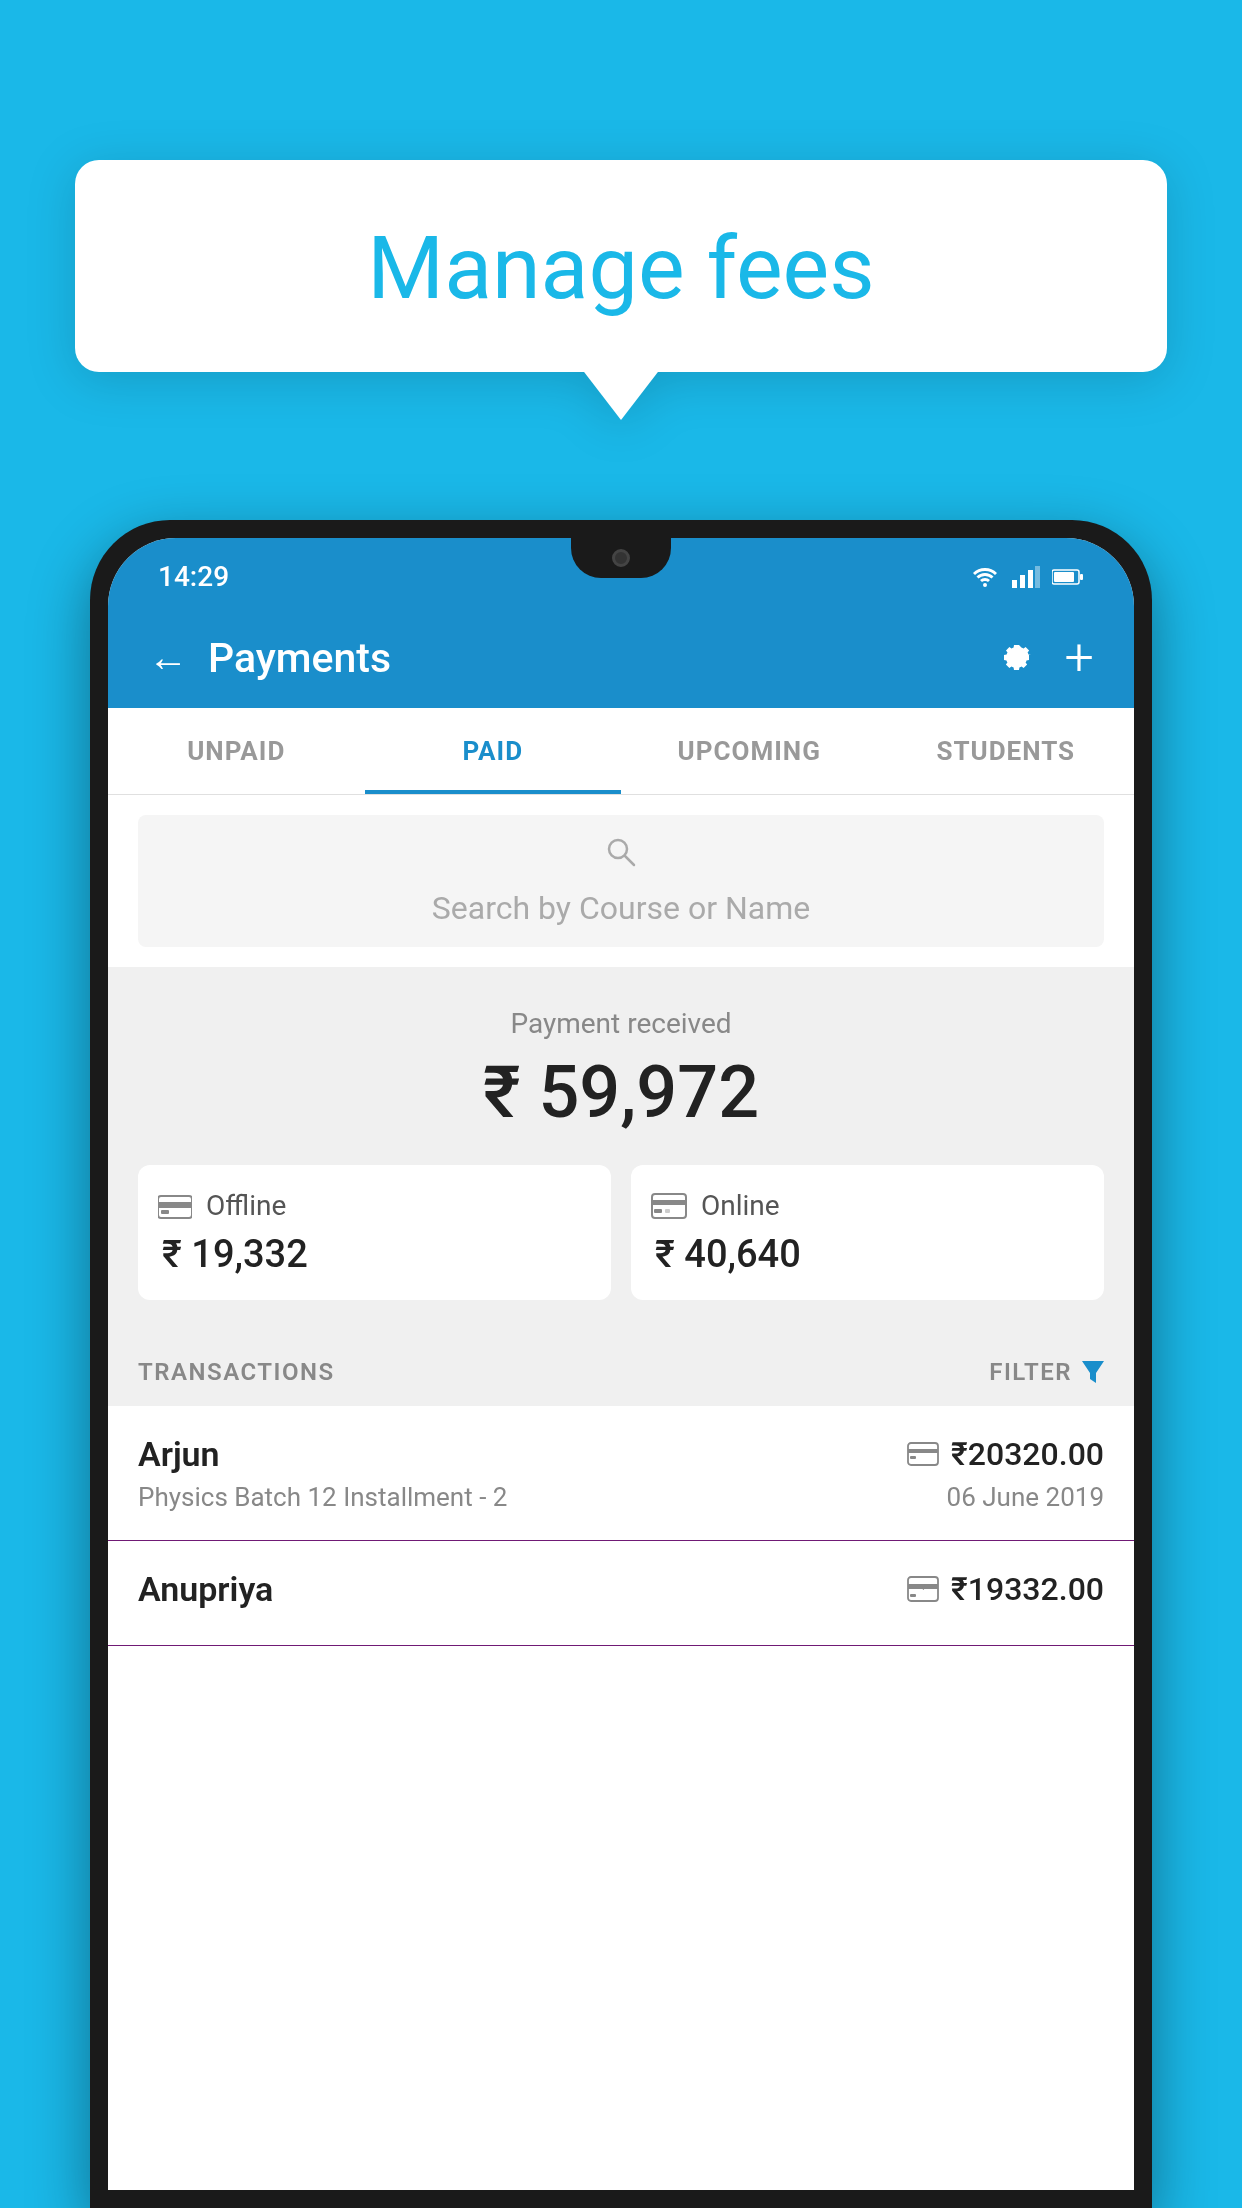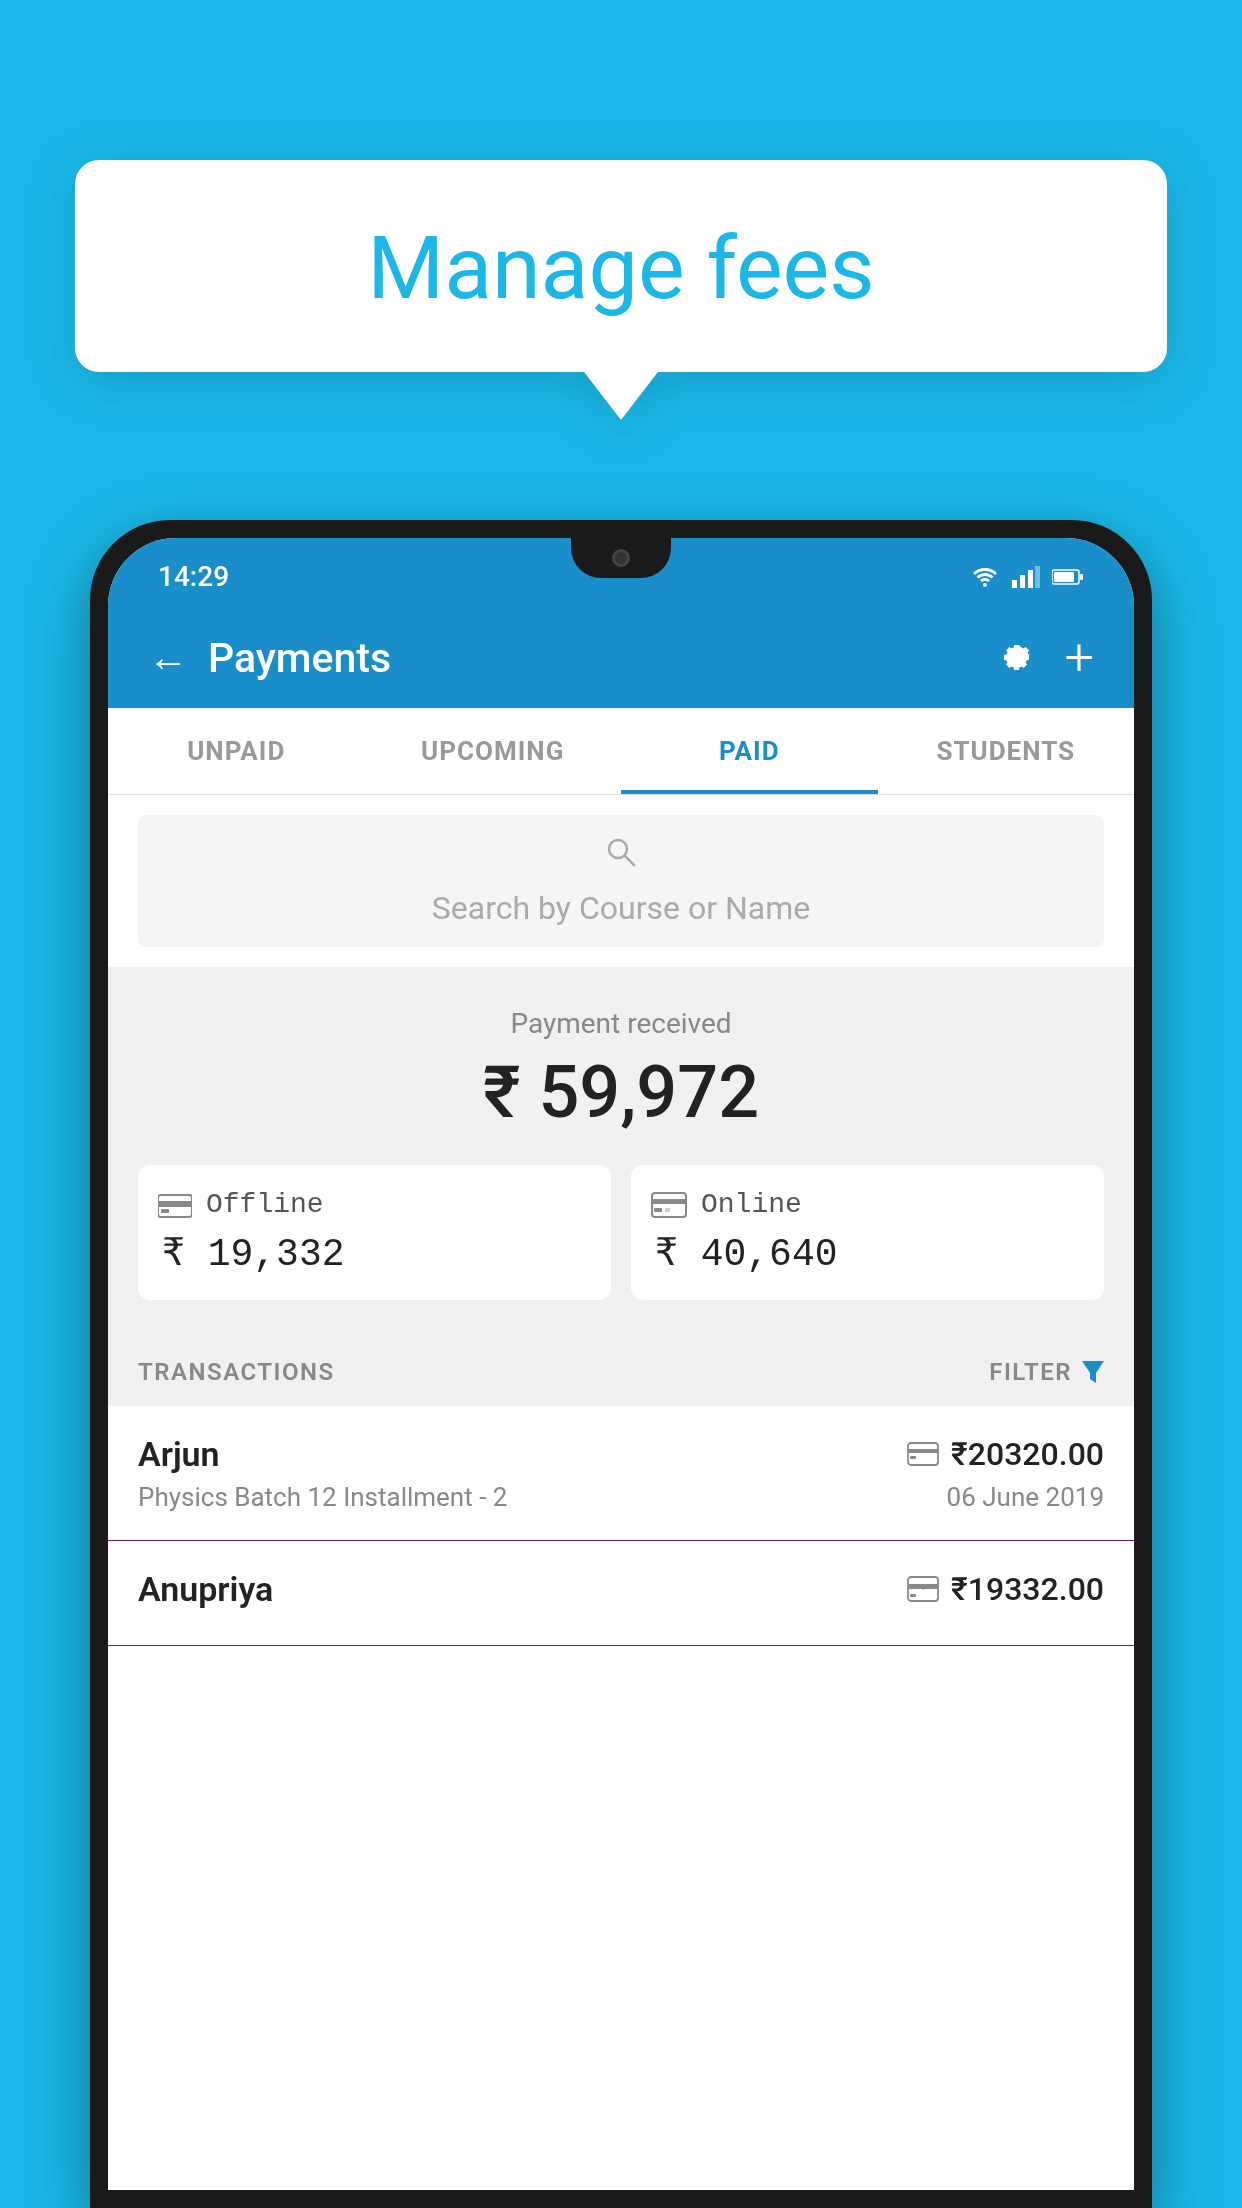--- a/index.html
+++ b/index.html
@@ -235,21 +235,20 @@
     .payment-amount {
       font-size: 72px;
       font-weight: 500;
       color: #222;
       margin-bottom: 30px;
     }
 
     .payment-cards {
       display: flex;
       gap: 20px;
-      font-family: Liberation Mono, monospace;
     }
 
     .payment-card {
       flex: 1;
       background: white;
       border-radius: 12px;
       padding: 24px 20px;
       display: flex;
       flex-direction: column;
       align-items: flex-start;
@@ -400,22 +399,22 @@
       <div class="app-bar-right">
         <svg width="42" height="42" viewBox="0 0 42 42" fill="white">
           <path d="M21 13a8 8 0 1 0 0 16 8 8 0 0 0 0-16zm0 13a5 5 0 1 1 0-10 5 5 0 0 1 0 10zm17-8l-2.5-.4a12 12 0 0 0-.9-2.2l1.5-2-3.5-3.5-2 1.5a12 12 0 0 0-2.2-.9L26 8h-5l-.4 2.5a12 12 0 0 0-2.2.9l-2-1.5L13 13.4l1.5 2a12 12 0 0 0-.9 2.2L11 18v5l2.5.4a12 12 0 0 0 .9 2.2l-1.5 2 3.5 3.5 2-1.5c.7.4 1.4.7 2.2.9L21 33h5l.4-2.5c.8-.2 1.5-.5 2.2-.9l2 1.5 3.5-3.5-1.5-2c.4-.7.7-1.4.9-2.2L36 23v-5z"></path>
         </svg>
         <span class="plus-icon" style="font-size:52px;font-weight:300;">+</span>
       </div>
     </div>
 
     <div class="tabs-bar">
       <div class="tab">UNPAID</div>
+      <div class="tab active">PAID</div>
       <div class="tab">UPCOMING</div>
-      <div class="tab active">PAID</div>
       <div class="tab">STUDENTS</div>
     </div>
 
     <div class="content-area">
 
       <div class="search-container">
         <div class="search-bar">
           <svg width="34" height="34" viewBox="0 0 34 34" fill="#aaa">
             <circle cx="14" cy="14" r="9" stroke="#aaa" stroke-width="2.5" fill="none"></circle>
             <line x1="21" y1="21" x2="30" y2="30" stroke="#aaa" stroke-width="2.5" stroke-linecap="round"></line>

